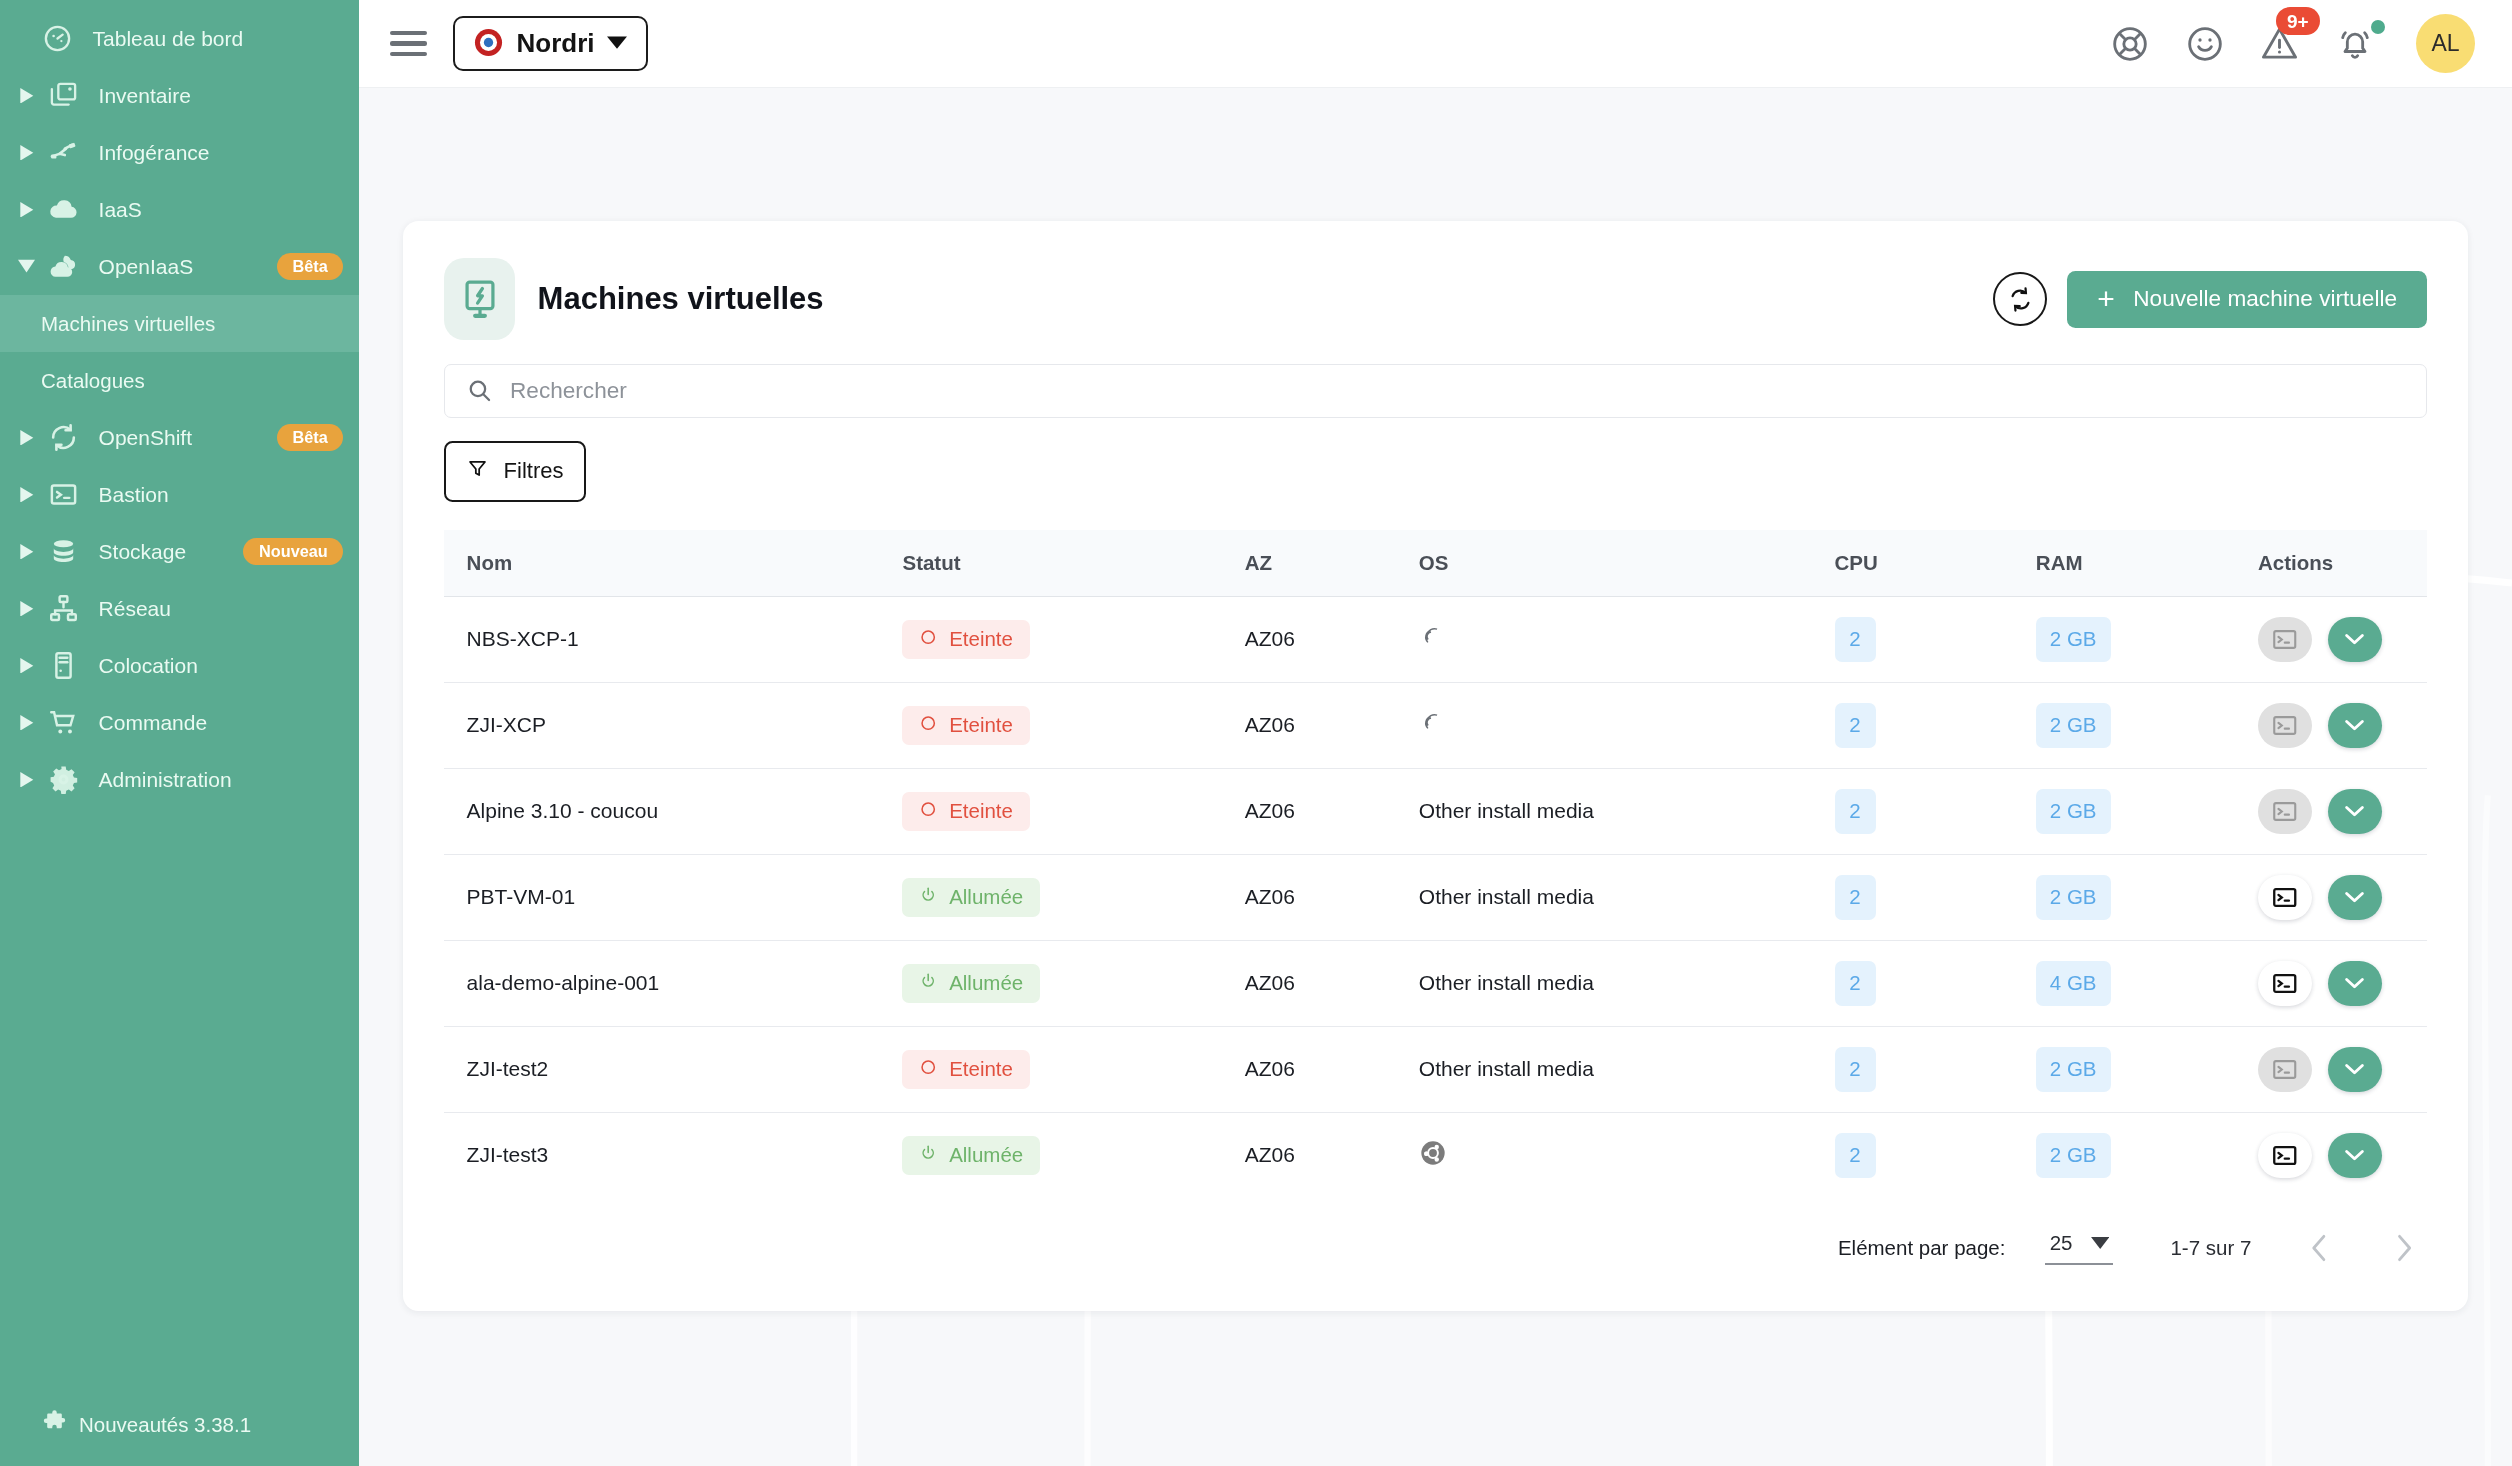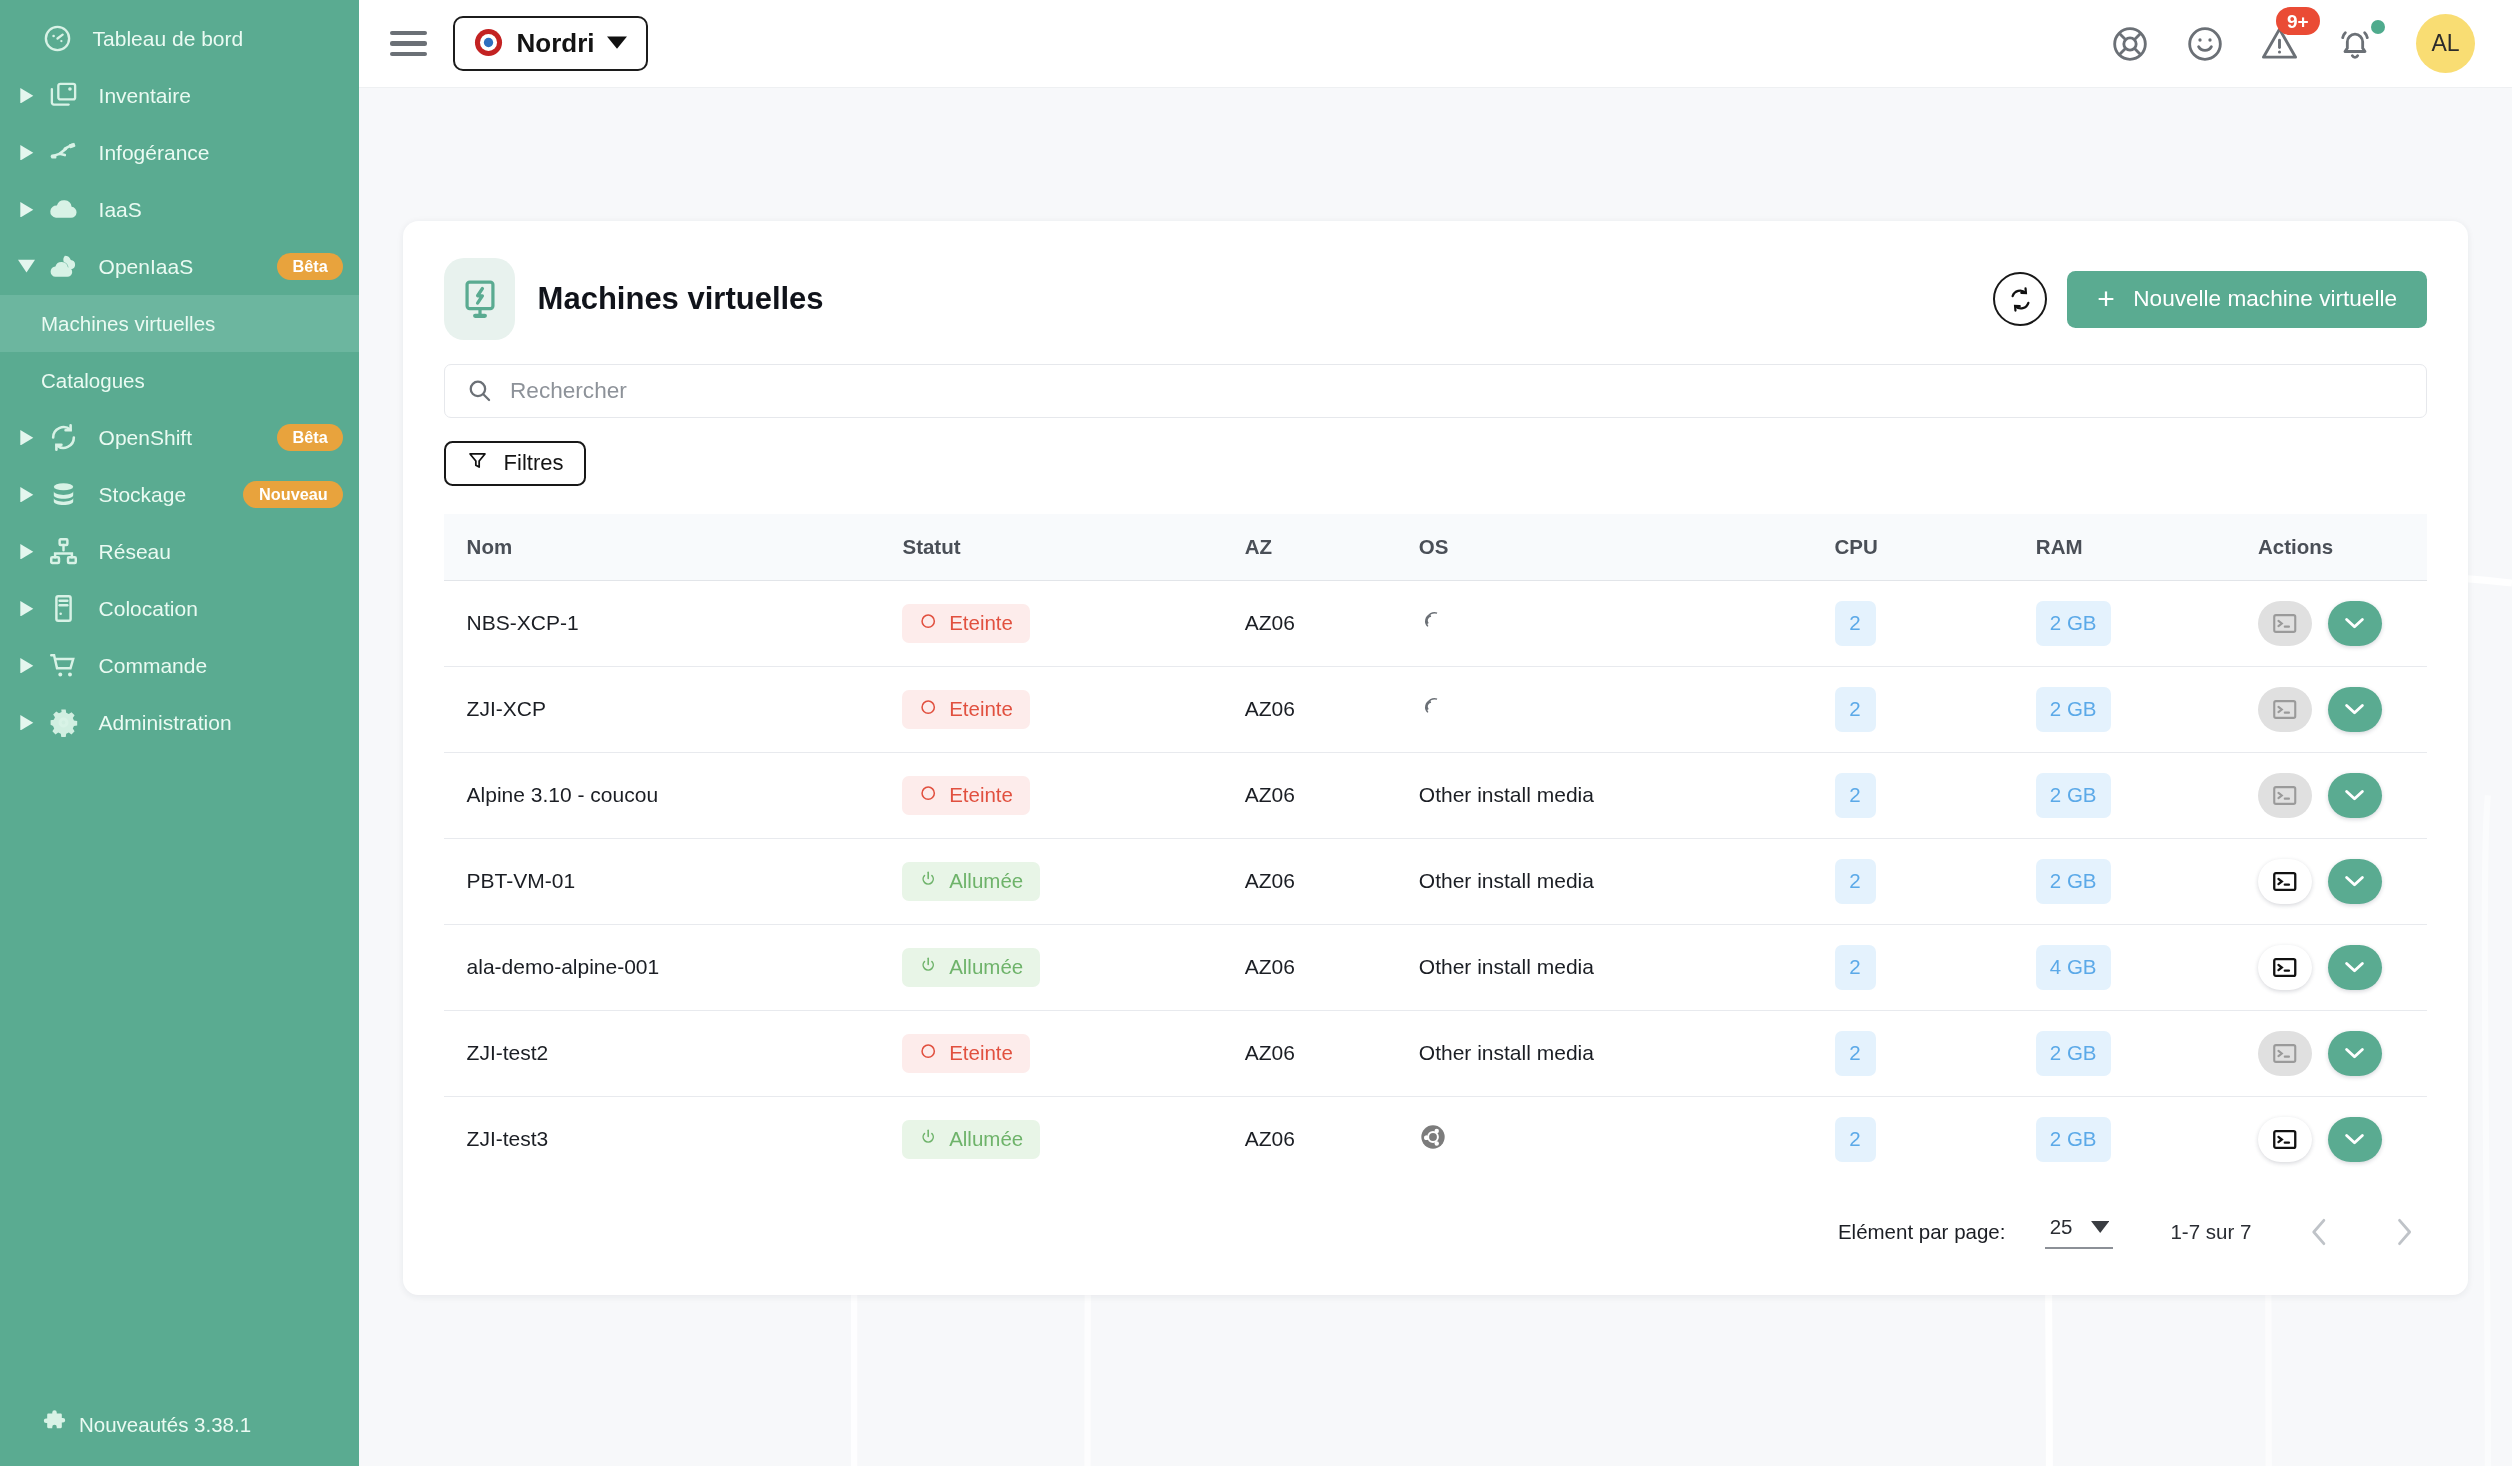--- a/index.html
+++ b/index.html
@@ -145,21 +145,21 @@
     border: none; outline: none; flex: 1 1 auto;
     font-size: 22.6px; color: #2a2d33;
     font-family: "Liberation Sans", sans-serif;
     background: transparent;
   }
   .search-input::placeholder { color: #8d9299; }
 
   .filters-btn {
     margin-top: 22.6px;
     border: 2.1px solid #181818; border-radius: 8.5px; background: #fff;
-    height: 45px; display: inline-flex; align-items: center; gap: 15.6px;
+    height: 61px; display: inline-flex; align-items: center; gap: 15.6px;
     padding: 0 21px; font-size: 22px; color: #141414; cursor: pointer;
     font-family: "Liberation Sans", sans-serif;
   }
 
   
   table { width: 100%; border-collapse: collapse; margin-top: 28px; }
   thead tr { background: #f8fafc; }
   th {
     text-align: left; font-size: 20.5px; font-weight: 700; color: #4a4f57;
     padding: 21px 0 21px 0; border-bottom: 1.4px solid #e2e5e9;
@@ -324,20 +324,35 @@
             <path d="M20 12a8 8 0 0 1-13.3 6"></path>
               <path d="M4 12a8 8 0 0 1 13.3-6"></path>
             <polyline points="17.5,2.5 17.5,6.4 13.6,6.4"></polyline>
             <polyline points="6.5,21.5 6.5,17.6 10.4,17.6"></polyline>
           </svg>
         </span>
         <span class="nav-label">OpenShift</span>
         <span class="badge-pill">Bêta</span>
       </div>
 
+      <div class="nav-item">
+        <span class="caret">
+          <svg width="15.6" height="15.6" viewBox="0 0 10 12">
+              <polygon points="0,0 10,6 0,12" fill="#e4f6ee"></polygon>
+            </svg>
+        </span>
+        <span class="nav-icon">
+          <svg width="31" height="31" viewBox="0 0 24 24" fill="none" stroke="#d8f2e6" stroke-width="1.9" stroke-linecap="round">
+            <rect x="3" y="5" width="18" height="14" rx="1.6"></rect>
+            <polyline points="7,10 10,12.2 7,14.4"></polyline>
+              <line x1="12.5" y1="14.6" x2="16.5" y2="14.6"></line>
+          </svg>
+        </span>
+        <span class="nav-label">Bastion</span>
+      </div>
 
       <div class="nav-item">
         <span class="caret">
           <svg width="15.6" height="15.6" viewBox="0 0 10 12">
               <polygon points="0,0 10,6 0,12" fill="#e4f6ee"></polygon>
             </svg>
         </span>
         <span class="nav-icon">
           <svg width="31" height="31" viewBox="0 0 24 24" fill="#d8f2e6">
             <ellipse cx="12" cy="6" rx="7.5" ry="2.8"></ellipse>

